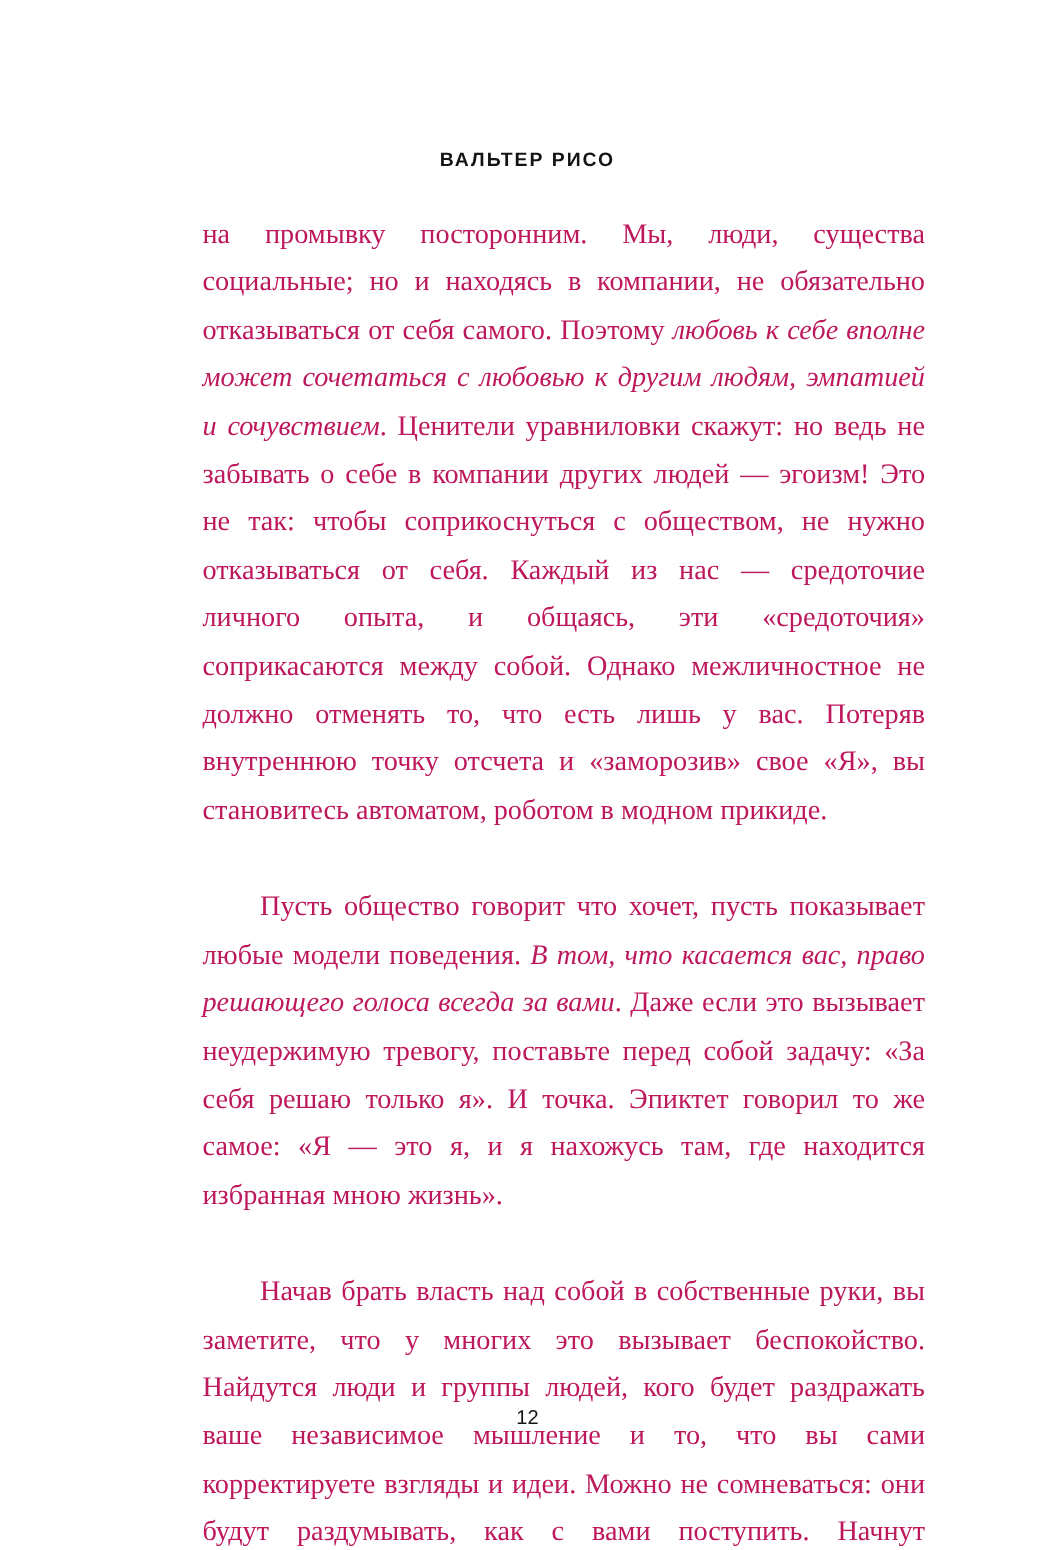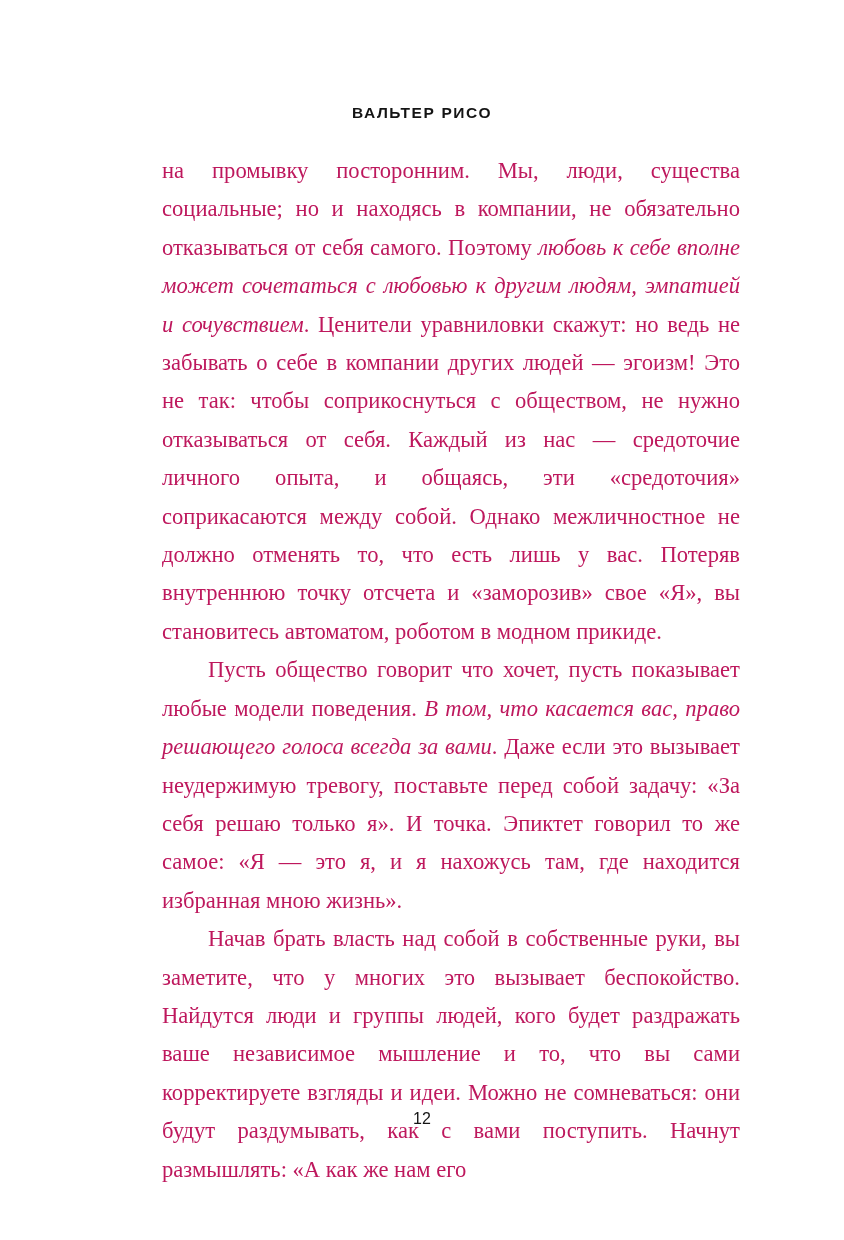--- a/index.html
+++ b/index.html
@@ -10,21 +10,21 @@
   body {
     width: 844px;
     height: 1240px;
     position: relative;
     font-family: "Liberation Serif", "DejaVu Serif", serif;
     color: #1a1a1a;
     overflow: hidden;
   }
   .page {
     position: absolute;
-    top: 0;
+    top: 16px;
     left: 0;
     width: 844px;
     height: 996px;
     box-sizing: border-box;
   }
   .running-head {
     position: absolute;
     top: 104px;
     left: 0;
     width: 844px;
@@ -45,20 +45,21 @@
     text-align: justify;
     text-justify: inter-word;
     hyphens: manual;
     color: #be185d;
   }
   .text-body p {
     margin: 0;
   }
   .text-body p.indent {
     text-indent: 46px;
+    margin-top: 39px;
   }
   .text-body em {
     font-style: italic;
   }
   .page-number {
     position: absolute;
     top: 1110px;
     left: 0;
     width: 844px;
     text-align: center;

